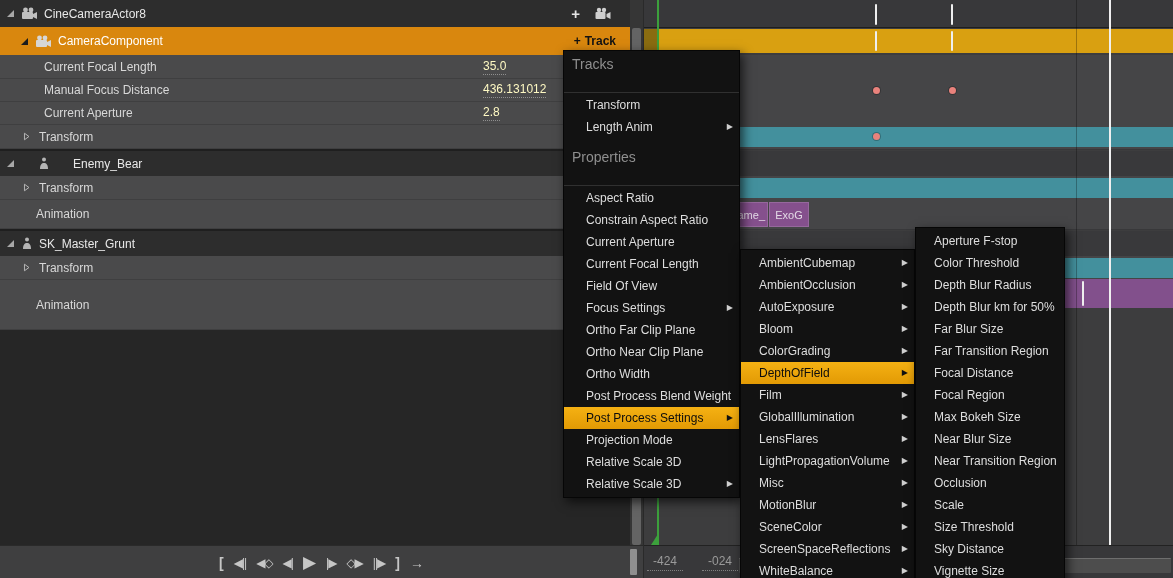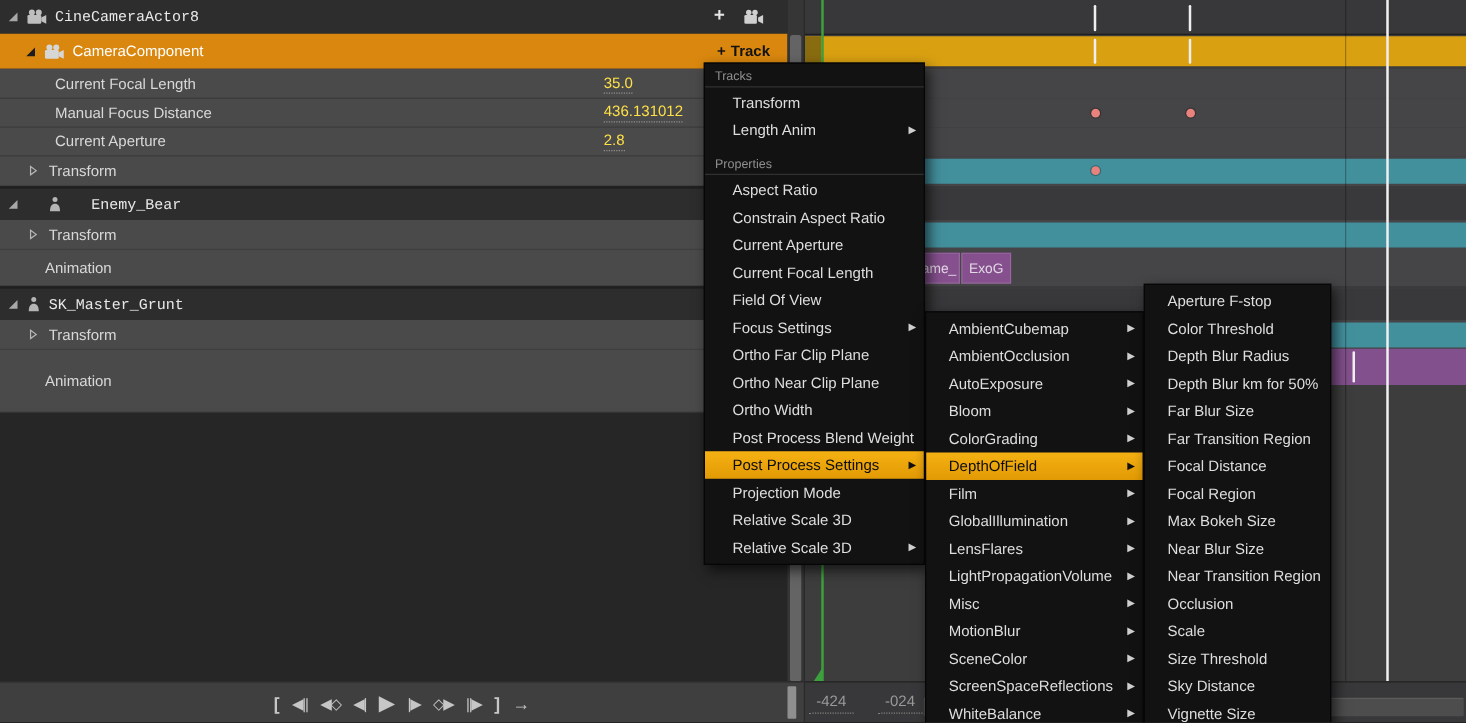--- a/index.html
+++ b/index.html
@@ -2,28 +2,28 @@
 <html><head>
 <meta charset="utf-8">
 <style>
   html,body{margin:0;padding:0;background:#1b1b1b;}
   .stage{position:relative;width:1173px;height:578px;overflow:hidden;background:#262626;
          font-family:"Liberation Sans",sans-serif;font-size:12px;color:#d8d8d8;}
 
   
   .outliner{position:absolute;left:0;top:0;width:630px;height:545px;background:#262626;z-index:2;}
   .row{position:absolute;left:0;right:0;display:flex;align-items:center;box-sizing:border-box;}
-  .hdr{background:#2d2d2d;color:#e8e8e8;font-family:Liberation Mono, monospace;}
+  .hdr{background:#2d2d2d;color:#e8e8e8;}
   .prow{background:#4a4a4b;border-bottom:1px solid rgba(0,0,0,.14);color:#d8d8d8;}
   .sep{position:absolute;left:0;right:0;height:2px;background:#1f1f1f;}
   .sel{background:#d9870e;color:#ffffff;}
   .tri{width:9px;height:9px;flex:0 0 9px;}
   .lbl{white-space:nowrap;}
   .val{position:absolute;left:483px;top:0;bottom:0;display:flex;align-items:center;}
-  .val span{color:#fde047;border-bottom:1px dotted #8f8f8f;padding-bottom:1px;}
+  .val span{color:#fef9c3;border-bottom:1px dotted #8f8f8f;padding-bottom:1px;}
   .icon-svg{flex:0 0 auto;}
   .trackbtn{position:absolute;right:14px;top:0;bottom:0;display:flex;align-items:center;gap:4px;
             color:#131313;font-weight:700;cursor:default;}
   .hdrbtns{position:absolute;right:18px;top:0;bottom:0;display:flex;align-items:center;gap:14px;color:#e5e5e5;}
   .plusbtn{font-size:15px;font-weight:700;line-height:1;}
 
   
   .vgutter{position:absolute;left:630px;top:0;width:13px;height:545px;background:#363636;z-index:3;}
   .vthumb{position:absolute;left:2px;width:9px;top:28px;height:517px;background:#646464;border-radius:2px;}
 
@@ -60,21 +60,21 @@
   .tbtn{color:#c6c6c6;font-size:12px;letter-spacing:-1px;line-height:1;cursor:default;}
   .tbtn.play{font-size:17px;letter-spacing:0;}
   .tbtn.brk{font-size:14px;font-weight:700;letter-spacing:0;}
 
   
   .menu{position:absolute;background:#121212;border:1px solid #060606;box-shadow:3px 4px 10px rgba(0,0,0,.65);
         padding:2px 0;z-index:50;box-sizing:border-box;}
   .menu1{left:563px;top:50px;width:177px;}
   .menu2{left:740px;top:249px;width:175px;}
   .menu3{left:915px;top:227px;width:150px;}
-  .mh{font-size:10px;color:#8f8f8f;padding:3px 8px 2px 8px;border-bottom:1px solid #303030;margin-bottom:1px;}
+  .mh{font-size:14px;color:#8f8f8f;padding:3px 8px 20px 8px;border-bottom:1px solid #303030;margin-bottom:1px;}
   .mh2{margin-top:8px;}
   .mi{position:relative;height:22px;line-height:22px;padding-left:22px;font-size:12px;color:#dedede;white-space:nowrap;}
   .menu2 .mi,.menu3 .mi{padding-left:18px;}
   .mi.highlight{background:linear-gradient(#f5b113,#e29a04);color:#0d0d0d;}
   .mi-arrow{position:absolute;right:6px;top:0;font-size:8px;color:#cfcfcf;}
   .mi.highlight .mi-arrow{color:#111;}
 </style>
 </head>
 <body>
 

